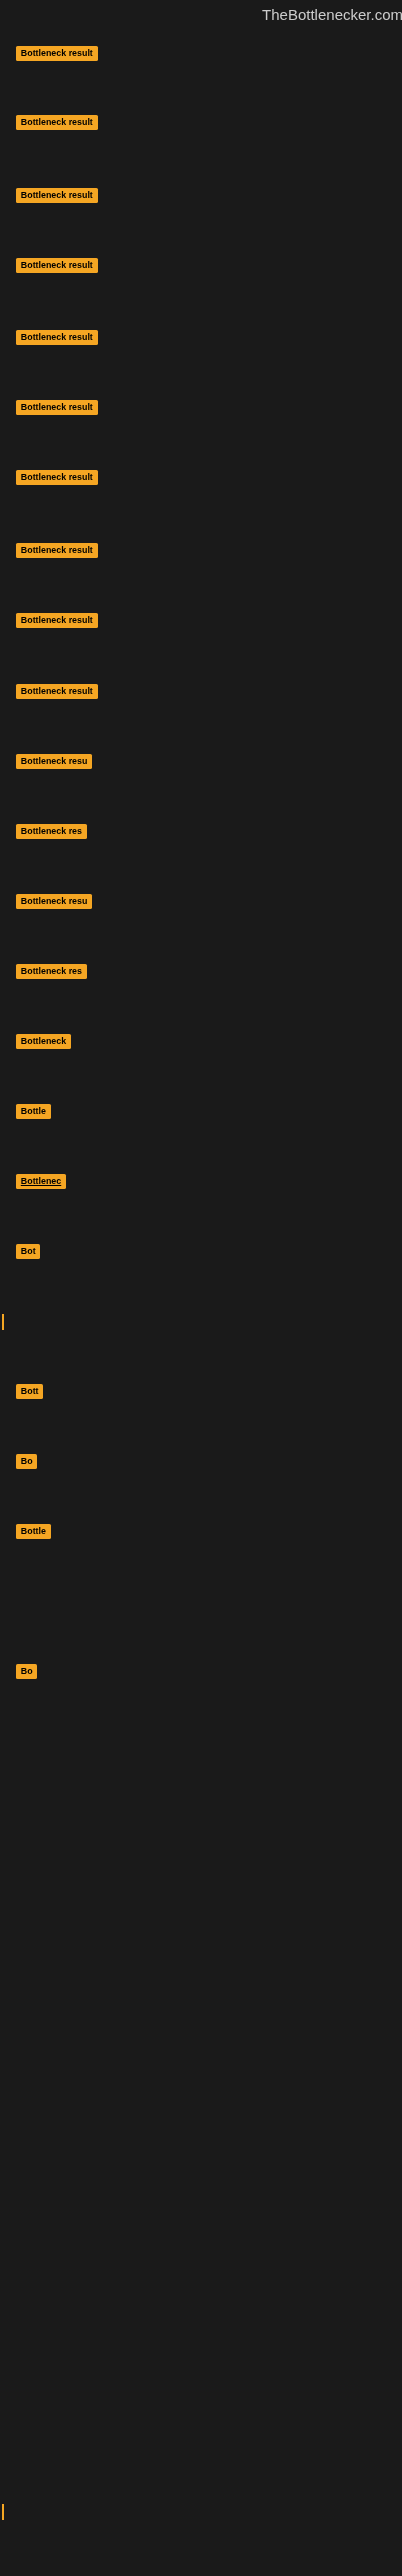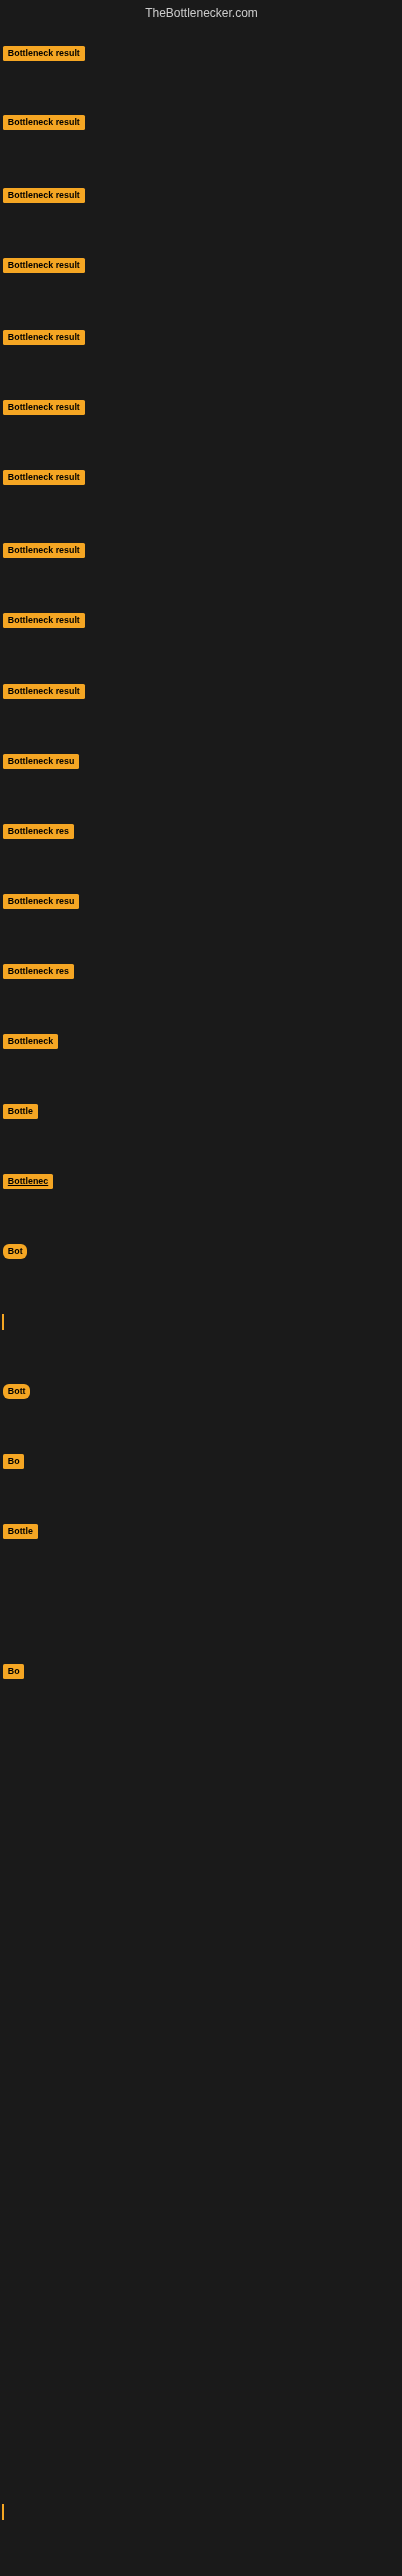--- a/index.html
+++ b/index.html
@@ -11,23 +11,23 @@
     body {
       width: 403px;
       min-height: 2576px;
       background-color: #1a1a1a;
       font-family: Arial, sans-serif;
       position: relative;
       overflow-x: hidden;
     }
 
     .site-title {
-      text-align: center;
+      text-align: right;
       color: #cccccc;
-      font-size: 12px;
+      font-size: 15px;
       padding: 6.4px 0;
       position: absolute;
       top: 0;
       left: 0;
       right: 0;
     }
 
     .bottleneck-badge {
       background-color: #f5a623;
       color: #000000;
@@ -35,21 +35,21 @@
       font-weight: bold;
       padding: 2.4px 4.8px;
       border-radius: 1.6px;
       display: inline-block;
       white-space: nowrap;
       overflow: hidden;
     }
 
     .result-item {
       position: absolute;
-      left: 3px;
+      left: 16px;
       text-align: center;
     }
 
     .vertical-line {
       position: absolute;
       left: 1.6px;
       width: 2.4px;
       background-color: #f5a623;
     }
   </style>
@@ -69,21 +69,21 @@
     <div class="result-item bottleneck-badge" style="top: 543px; max-width: 106px;">Bottleneck result</div>
     <div class="result-item bottleneck-badge" style="top: 613px; max-width: 106px;">Bottleneck result</div>
     <div class="result-item bottleneck-badge" style="top: 684px; max-width: 105px;">Bottleneck result</div>
     <div class="result-item bottleneck-badge" style="top: 754px; max-width: 97px;">Bottleneck resu</div>
     <div class="result-item bottleneck-badge" style="top: 824px; max-width: 90px;">Bottleneck res</div>
     <div class="result-item bottleneck-badge" style="top: 894px; max-width: 90px;">Bottleneck resu</div>
     <div class="result-item bottleneck-badge" style="top: 964px; max-width: 87px;">Bottleneck res</div>
     <div class="result-item bottleneck-badge" style="top: 1034px; max-width: 74px;">Bottleneck</div>
     <div class="result-item bottleneck-badge" style="top: 1104px; max-width: 53px;">Bottle</div>
     <div class="result-item bottleneck-badge" style="top: 1174px; max-width: 64px; text-decoration: underline;">Bottlenec</div>
-    <div class="result-item bottleneck-badge" style="top: 1244px; max-width: 42px; border-radius: 6px;">Bot</div>
+    <div class="result-item bottleneck-badge" style="top: 1244px; max-width: 42px;">Bot</div>
     <div class="vertical-line" style="top: 1314px; height: 16px;"></div>
-    <div class="result-item bottleneck-badge" style="top: 1384px; max-width: 43px; border-radius: 6px;">Bott</div>
+    <div class="result-item bottleneck-badge" style="top: 1384px; max-width: 43px;">Bott</div>
     <div class="result-item bottleneck-badge" style="top: 1454px; max-width: 35px;">Bo</div>
     <div class="result-item bottleneck-badge" style="top: 1524px; max-width: 52px;">Bottle</div>
     <div class="result-item bottleneck-badge" style="top: 1664px; max-width: 35px;">Bo</div>
     <div class="vertical-line" style="top: 2504px; height: 16px;"></div>
   </div>
 
 
 </body></html>

